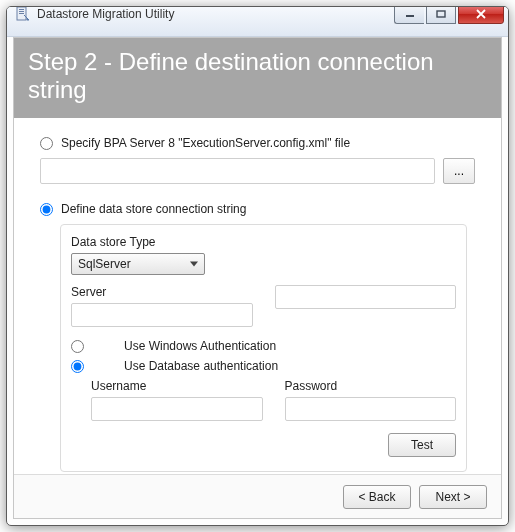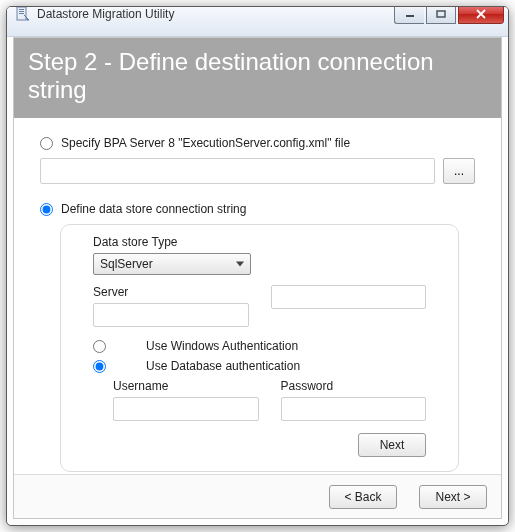--- a/index.html
+++ b/index.html
@@ -107,27 +107,27 @@
   .browse-btn {
     width: 32px; height: 26px;
     border: 1px solid #b3b3b3;
     border-radius: 2px;
     background: linear-gradient(#fefefe, #eaeaea);
     font: inherit;
     display: flex; align-items: center; justify-content: center;
   }
   .group {
     border: 1px solid #dcdcdc;
-    border-radius: 10px;
-    margin: 6px 16px 0 20px;
-    padding: 10px 32px 14px;
+    border-radius: 4px;
+    margin: 6px 8px 0 20px;
+    padding: 10px 10px 14px;
   }
   .label { margin-bottom: 4px; color: #222; }
   .combo {
-    width: 158px; height: 22px;
+    width: 134px; height: 22px;
     border: 1px solid #8a8a8a;
     border-radius: 2px;
     background: linear-gradient(#fcfcfc, #e5e5e5);
     display: flex; align-items: center;
     padding: 0 6px;
     position: relative;
     margin-bottom: 10px;
   }
   .combo .arrow {
     position: absolute; right: 6px; top: 50%; transform: translateY(-50%);
@@ -164,21 +164,21 @@
     display: inline-flex; align-items: center; justify-content: center;
   }
   .footer {
     position: absolute;
     left: 0; right: 0; bottom: 0;
     height: 44px;
     border-top: 1px solid #dcdcdc;
     display: flex;
     align-items: center;
     justify-content: flex-end;
-    gap: 22px;
+    gap: 8px;
     padding: 12px 14px;
     background: #fafafa;
   }
 </style>
 </head>
 <body>
 
 <div class="shadow-wrap">
   <div class="window">
     <div class="titlebar">
@@ -266,21 +266,21 @@
                 </div>
                 <div class="col">
                   <div class="label">Password</div>
                   <input class="input" type="password" value="" style="">
                 </div>
               </div>
             </div>
           </div>
 
           <div class="test-row">
-            <button class="btn">Next</button>
+            <button class="btn">Test</button>
           </div>
         </div>
       </div>
 
       <div class="footer">
         <button class="btn">&lt; Back</button>
         <button class="btn">Next &gt;</button>
       </div>
     </div>
   </div>

